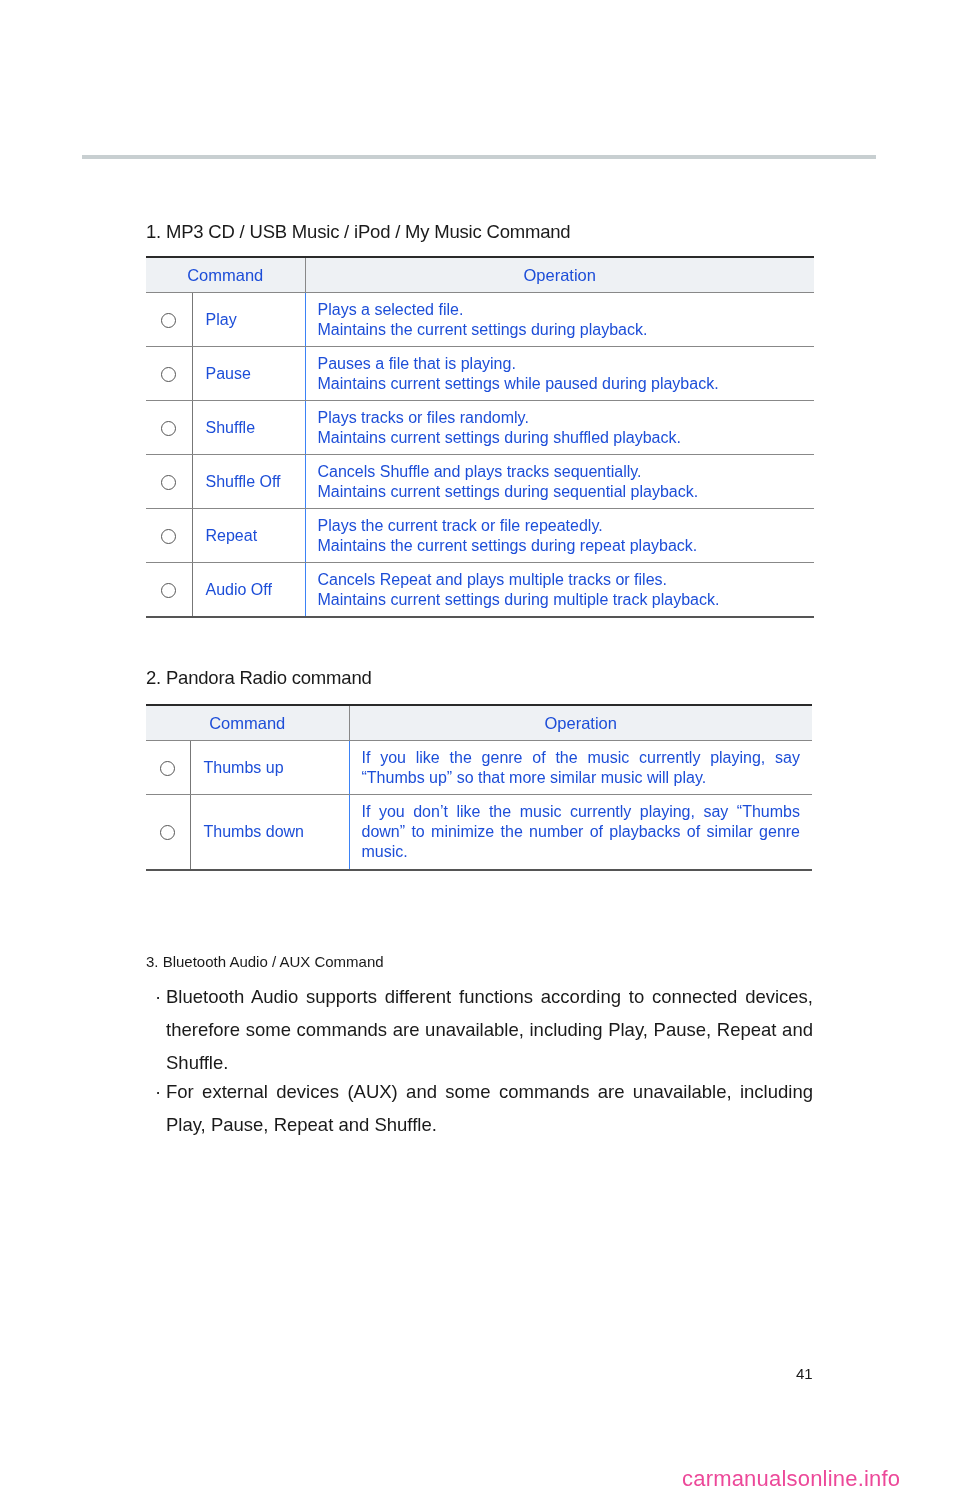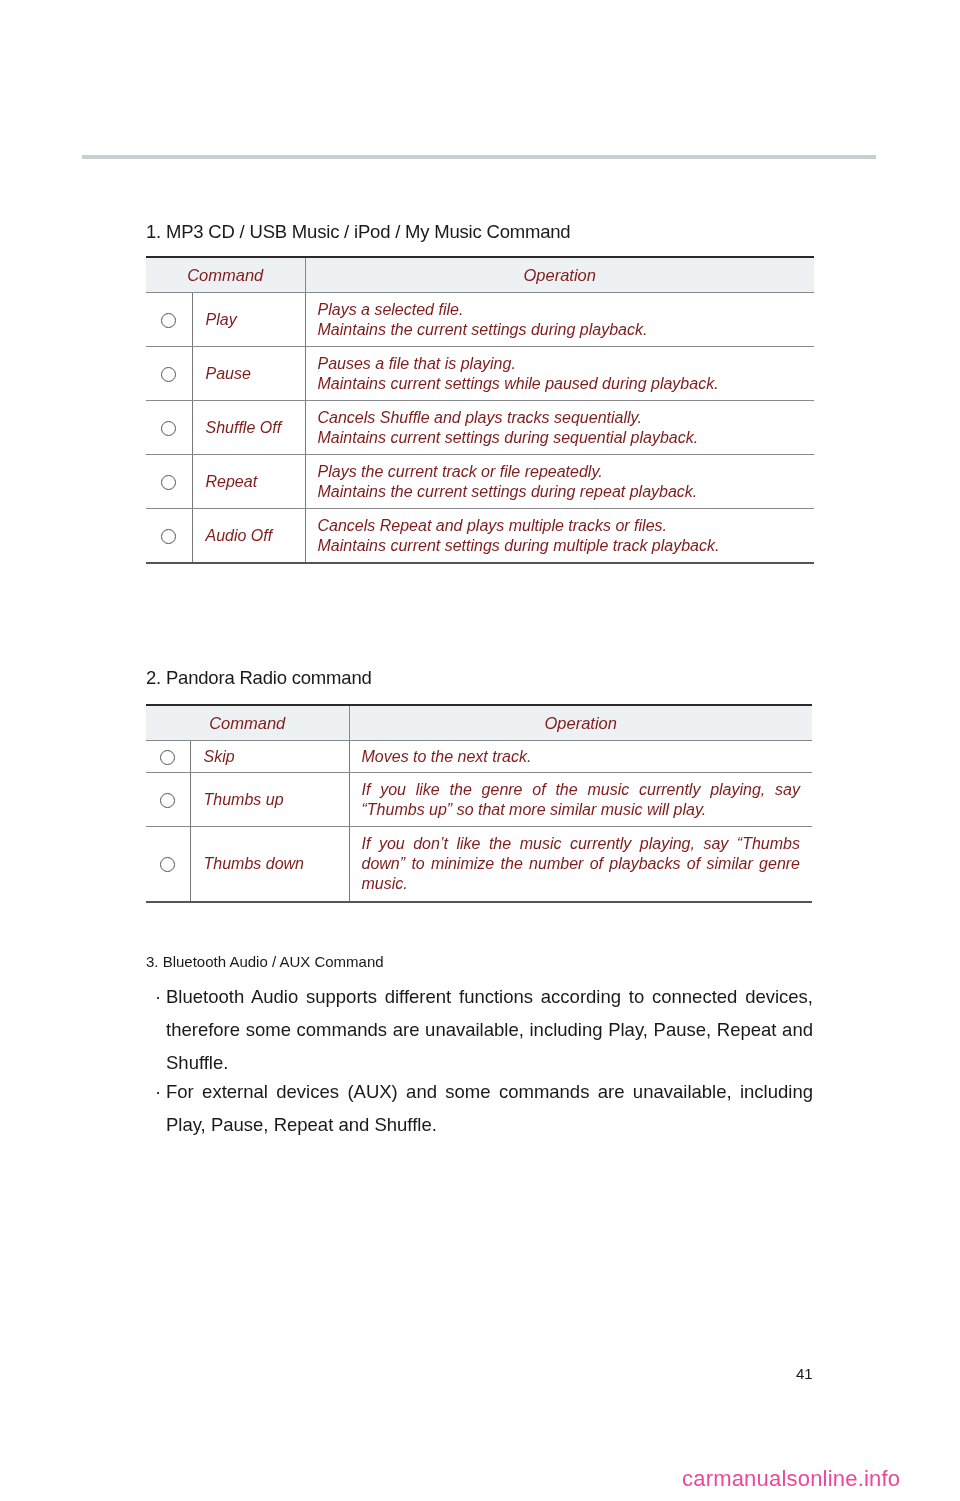--- a/index.html
+++ b/index.html
@@ -1,20 +1,20 @@
 <!DOCTYPE html>
 <html><head>
   <meta charset="utf-8">
   <style>
     html, body { margin: 0; padding: 0; background: #ffffff; }
     body { width: 960px; height: 1501px; position: relative; overflow: hidden;
            font-family: "Liberation Sans", sans-serif; color: #1a1a1a; }
     .top-rule { position: absolute; left: 82px; top: 155px; width: 794px; height: 4px; background: #c8cfd1; }
     .section-title { position: absolute; font-size: 18.5px; letter-spacing: -0.2px; color: #1a1a1a; }
-    table.cmd { position: absolute; border-collapse: collapse; font-size: 16px; color: #7f1d1d; font-style: italic; }
+    table.cmd { position: absolute; border-collapse: collapse; font-size: 16px; color: #1d4ed8; }
     table.cmd th { background: #eef1f4; font-weight: normal; height: 34px; text-align: center; font-size: 16.5px;
                    border-top: 2px solid #2a2a2a; border-bottom: 1px solid #888; padding: 0; }
     table.cmd th.col-op { border-left: 1px solid #888; }
     table.cmd td { border-bottom: 1px solid #888; padding: 0; vertical-align: middle; }
     table.cmd tr:last-child td { border-bottom: 2px solid #555; }
     td.circ { text-align: center; }
     td.name { border-left: 1px solid #777; padding-left: 13px !important; }
     td.op { border-left: 1px solid #3b82f6; padding-left: 12px !important; line-height: 20px; }
     .circle-icon { display: inline-block; width: 13px; height: 13px; border: 1px solid #555; border-radius: 50%; vertical-align: middle; }
     #t1 { left: 146px; top: 256px; width: 668px; }
@@ -53,20 +53,25 @@
     <td class="name">Play</td>
     <td class="op"><span>Plays a selected file.</span><br><span>Maintains the current settings during playback.</span></td>
   </tr>
   <tr>
     <td class="circ"><span class="circle-icon"></span></td>
     <td class="name">Pause</td>
     <td class="op"><span>Pauses a file that is playing.</span><br><span>Maintains current settings while paused during playback.</span></td>
   </tr>
   <tr>
     <td class="circ"><span class="circle-icon"></span></td>
+    <td class="name">Shuffle</td>
+    <td class="op"><span>Plays tracks or files randomly.</span><br><span>Maintains current settings during shuffled playback.</span></td>
+  </tr>
+  <tr>
+    <td class="circ"><span class="circle-icon"></span></td>
     <td class="name">Shuffle Off</td>
     <td class="op"><span>Cancels Shuffle and plays tracks sequentially.</span><br><span>Maintains current settings during sequential playback.</span></td>
   </tr>
   <tr>
     <td class="circ"><span class="circle-icon"></span></td>
     <td class="name">Repeat</td>
     <td class="op"><span>Plays the current track or file repeatedly.</span><br><span>Maintains the current settings during repeat playback.</span></td>
   </tr>
   <tr>
     <td class="circ"><span class="circle-icon"></span></td>
@@ -81,25 +86,20 @@
 <table class="cmd" id="t2">
   <colgroup>
       <col class="c1">
       <col class="c2">
       <col>
     </colgroup>
   <tbody>
       <tr>
     <th colspan="2">Command</th>
     <th class="col-op">Operation</th>
-  </tr>
-  <tr style="height:32px;">
-    <td class="circ"><span class="circle-icon"></span></td>
-    <td class="name">Skip</td>
-    <td class="op">Moves to the next track.</td>
   </tr>
   <tr style="height:54px;">
     <td class="circ"><span class="circle-icon"></span></td>
     <td class="name">Thumbs up</td>
     <td class="op">If you like the genre of the music currently playing, say “Thumbs up” so that more similar music will play.</td>
   </tr>
   <tr style="height:75px;">
     <td class="circ"><span class="circle-icon"></span></td>
     <td class="name">Thumbs down</td>
     <td class="op">If you don’t like the music currently playing, say “Thumbs down” to minimize the number of playbacks of similar genre music.</td>

